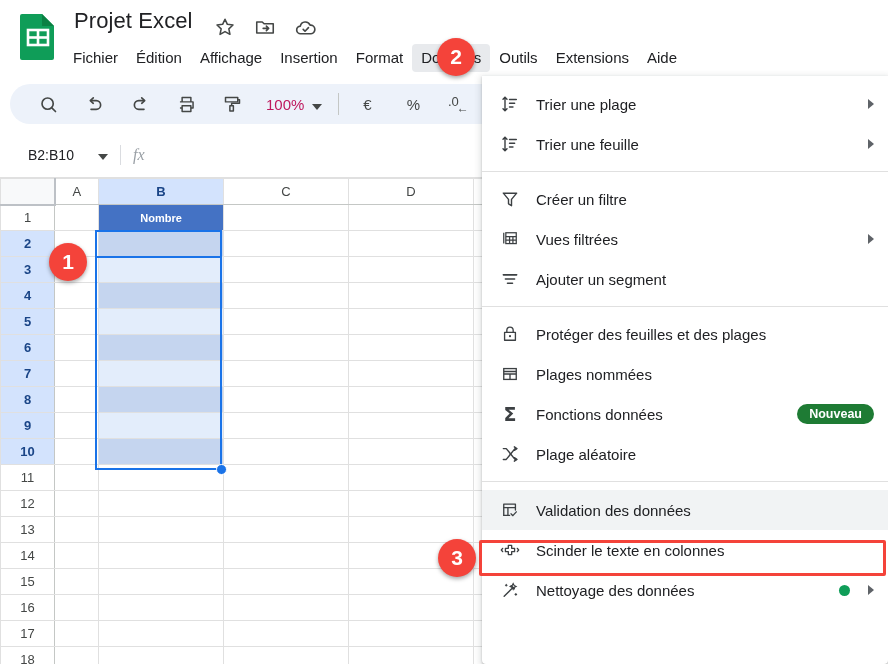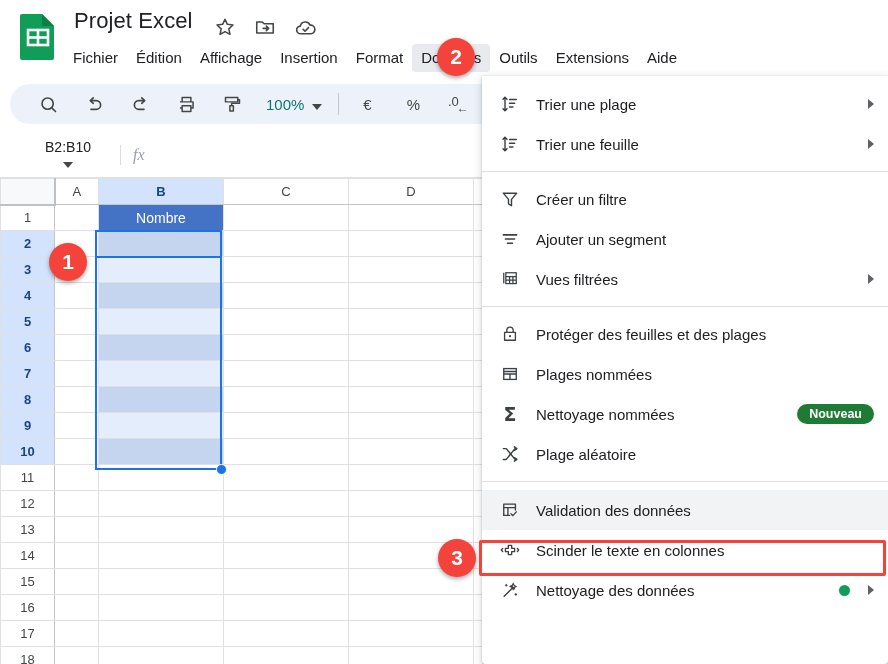--- a/index.html
+++ b/index.html
@@ -32,34 +32,34 @@
   
   .toolbar {
     position: absolute; left: 10px; top: 84px; width: 868px; height: 40px;
     background: #edf2fa; border-radius: 20px; display: flex; align-items: center; padding-left: 22px; gap: 0;
   }
   .tb-btn {
     width: 32px; height: 32px; display: flex; align-items: center; justify-content: center;
     color: #444746; border-radius: 50%; cursor: pointer; flex: none; margin-right: 14px;
   }
   .tb-zoom {
-    display: flex; align-items: center; gap: 8px; font-size: 15px; color: #0f766e;
+    display: flex; align-items: center; gap: 8px; font-size: 15px; color: #be185d;
     padding: 0 4px; cursor: pointer; margin-right: 10px; white-space: nowrap;
   }
   .tb-sep { width: 1px; height: 22px; background: #c4c7c5; margin: 0 12px 0 2px; flex: none; }
   .tb-txt { font-size: 15px; color: #444746; }
 
   
   .formulabar {
     position: absolute; left: 0; top: 132px; width: 888px; height: 46px;
     background: #ffffff; display: flex; align-items: center; border-bottom: 1px solid #e0e0e0;
   }
   .namebox {
     width: 120px; padding-left: 28px; font-size: 14px; color: #202124;
-    display: flex; align-items: center; justify-content: space-between; padding-right: 12px; cursor: pointer; flex-direction: column;
+    display: flex; align-items: flex-start; justify-content: space-between; padding-right: 12px; cursor: pointer;
   }
   .fb-sep { width: 1px; height: 20px; background: #dadce0; margin: 0 12px 0 0; }
   .fx { font-size: 16px; color: #9aa0a6; font-family: "Liberation Serif", serif; font-style: italic; }
   .fx-input { flex: 1; height: 100%; }
 
   
   .grid-wrap { position: absolute; left: 0; top: 178px; width: 888px; height: 486px; background: #fff; overflow: hidden; }
   table.grid { border-collapse: collapse; table-layout: fixed; }
   table.grid td, table.grid th { border: 1px solid #e0e0e0; padding: 0; font-weight: normal; }
   .corner { width: 54px; height: 26px; background: #f8f9fa; border-right: 2px solid #bdc1c6 !important; border-bottom: 2px solid #bdc1c6 !important; }
@@ -67,21 +67,21 @@
     height: 26px; background: #ffffff; font-size: 13px; color: #444746; text-align: center;
     border-bottom: 1px solid #c4c7c5 !important; cursor: pointer;
   }
   th.colhdr.sel { background: #d3e3fd; color: #1a4587; font-weight: bold; }
   td.rowhdr {
     width: 54px; height: 26px; background: #ffffff; font-size: 13px; color: #444746;
     text-align: center; border-right: 1px solid #c4c7c5 !important; cursor: pointer;
   }
   td.rowhdr.sel { background: #d3e3fd; color: #1a4587; font-weight: bold; }
   td.cell { height: 26px; background: #ffffff; font-size: 13px; color: #202124; }
-  td.cell.hdrfill { background: #4472c4; color: #ffffff; font-weight: normal; text-align: center; font-size: 14px; }
+  td.cell.hdrfill { background: #4472c4; color: #ffffff; font-weight: bold; text-align: center; font-size: 11px; }
   td.cell.band-a { background: #c5d5ef; }
   td.cell.band-b { background: #e3edfb; }
 
   .sel-outline {
     position: absolute; border: 2px solid #1a73e8; pointer-events: none; background: transparent;
   }
   .sel-active { position: absolute; border: 2px solid #1a73e8; pointer-events: none; }
   .fill-handle {
     position: absolute; width: 11px; height: 11px; background: #1a73e8;
     border-radius: 50%; border: 1.5px solid #fff; pointer-events: none;
@@ -476,39 +476,39 @@
       <span class="mi-icon">
         <svg viewBox="0 0 24 24" width="20" height="20" fill="none" stroke="#3c4043" stroke-width="1.7" stroke-linejoin="round">
           <path d="M4 5h16l-6.2 7.4V20l-3.6-2.2v-5.4z"></path>
         </svg>
       </span>
       <span class="mi-label">Créer un filtre</span>
     </div>
 
     <div class="mi">
       <span class="mi-icon">
-        <svg viewBox="0 0 24 24" width="20" height="20" stroke="#3c4043" stroke-width="1.9" stroke-linecap="round">
-          <path d="M4 7h16M6.5 12h11M9 17h6"></path>
-        </svg>
-      </span>
-      <span class="mi-label">Ajouter un segment</span>
-    </div>
-
-    <div class="mi">
-      <span class="mi-icon">
         <svg viewBox="0 0 24 24" width="20" height="20" fill="none" stroke="#3c4043" stroke-width="1.5">
           <path d="M4.5 4.5v13"></path>
           <rect x="7" y="4.5" width="12.5" height="13"></rect>
           <path d="M7 9h12.5M7 13.2h12.5M11.5 9v8.5M15.5 9v8.5"></path>
         </svg>
       </span>
       <span class="mi-label">Vues filtrées</span>
       <span class="arrow"></span>
     </div>
 
+    <div class="mi">
+      <span class="mi-icon">
+        <svg viewBox="0 0 24 24" width="20" height="20" stroke="#3c4043" stroke-width="1.9" stroke-linecap="round">
+          <path d="M4 7h16M6.5 12h11M9 17h6"></path>
+        </svg>
+      </span>
+      <span class="mi-label">Ajouter un segment</span>
+    </div>
+
     <div class="mi-sep"></div>
 
     <div class="mi">
       <span class="mi-icon">
         <svg viewBox="0 0 24 24" width="20" height="20" fill="none" stroke="#3c4043" stroke-width="1.6" stroke-linejoin="round">
           <rect x="5.5" y="10" width="13" height="9.5"></rect>
           <path d="M8.2 10V7.6a3.8 3.8 0 0 1 7.6 0V10"></path>
           <circle cx="12" cy="14.6" r="1.3" fill="#3c4043" stroke="none"></circle>
         </svg>
       </span>
@@ -522,21 +522,21 @@
           <path d="M4.5 12h15M12 12v6.5M4.5 9h15"></path>
         </svg>
       </span>
       <span class="mi-label">Plages nommées</span>
     </div>
 
     <div class="mi">
       <span class="mi-icon">
         <span style="font-size:19px;font-weight:bold;color:#3c4043;font-family:'DejaVu Sans',sans-serif;">Σ</span>
       </span>
-      <span class="mi-label">Nettoyage nommées</span>
+      <span class="mi-label">Fonctions données</span>
       <span class="badge-new">Nouveau</span>
     </div>
 
     <div class="mi">
       <span class="mi-icon">
         <svg viewBox="0 0 24 24" width="20" height="20" fill="none" stroke="#3c4043" stroke-width="1.7" stroke-linecap="round" stroke-linejoin="round">
           <path d="M4 5.5h3.5L18 18.5h2"></path>
             <path d="M4 18.5h3.5L18 5.5h2"></path>
           <polyline points="17.2,3.4 20.2,5.5 17.2,7.6"></polyline>
             <polyline points="17.2,16.4 20.2,18.5 17.2,20.6"></polyline>

